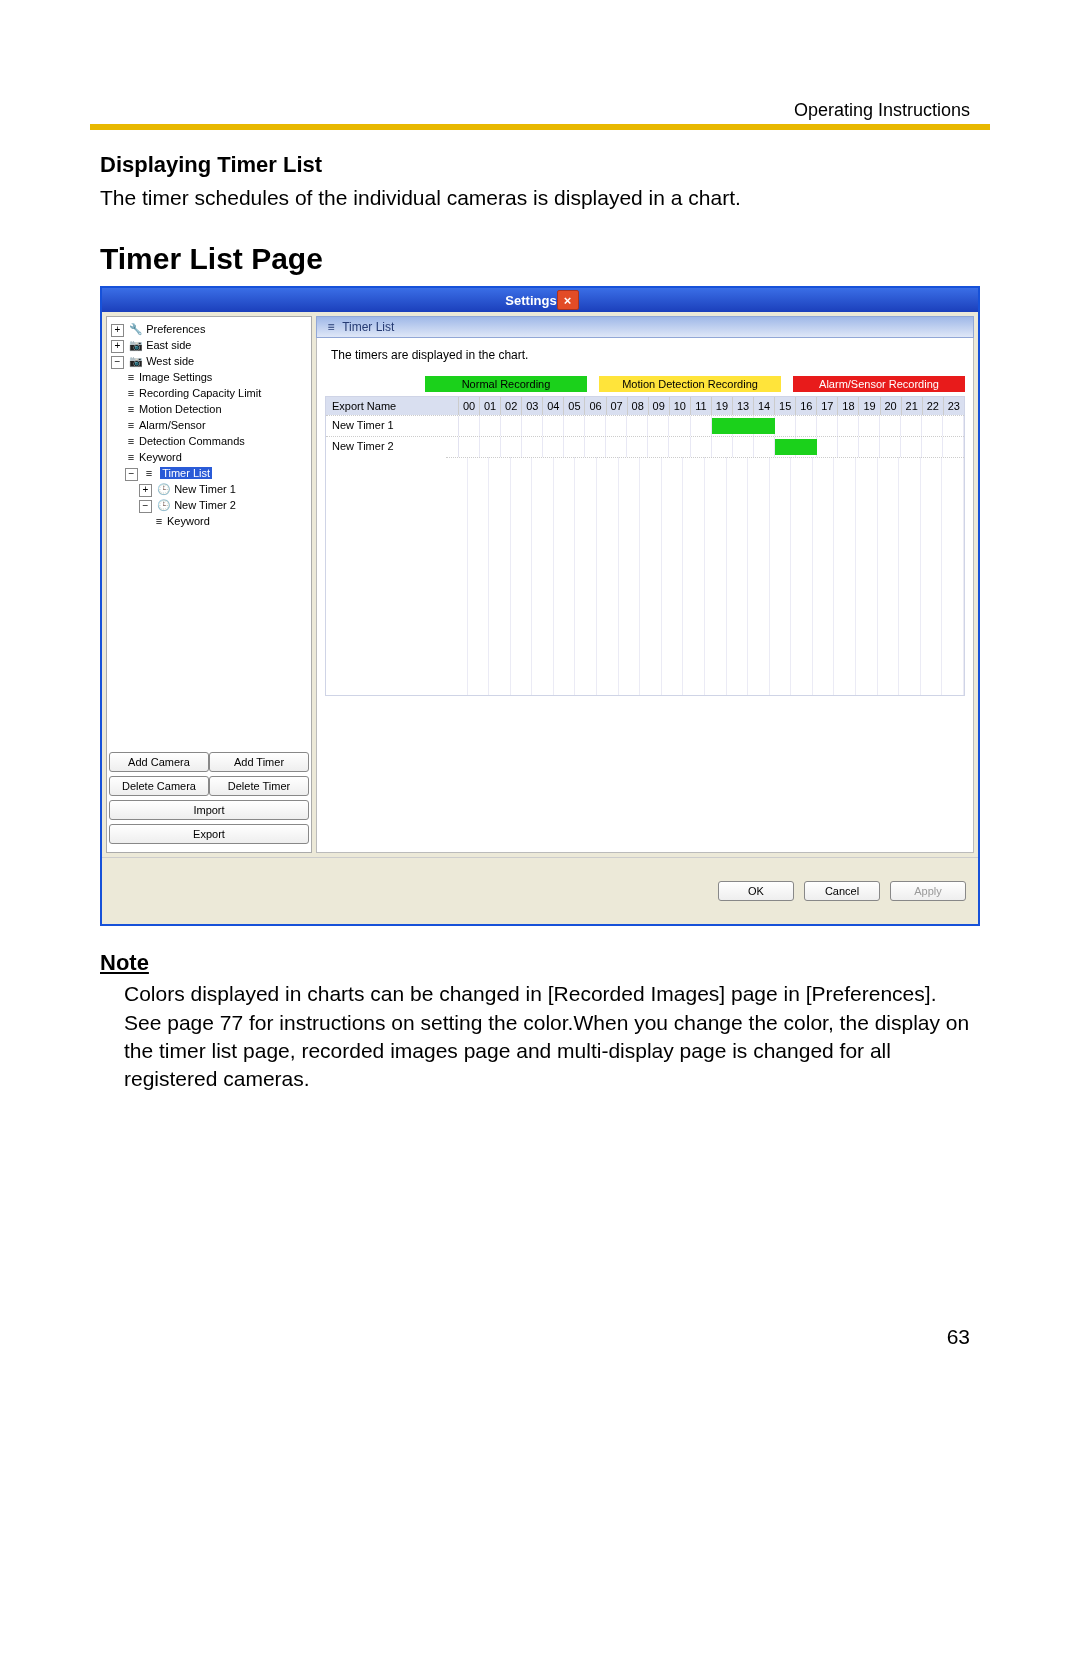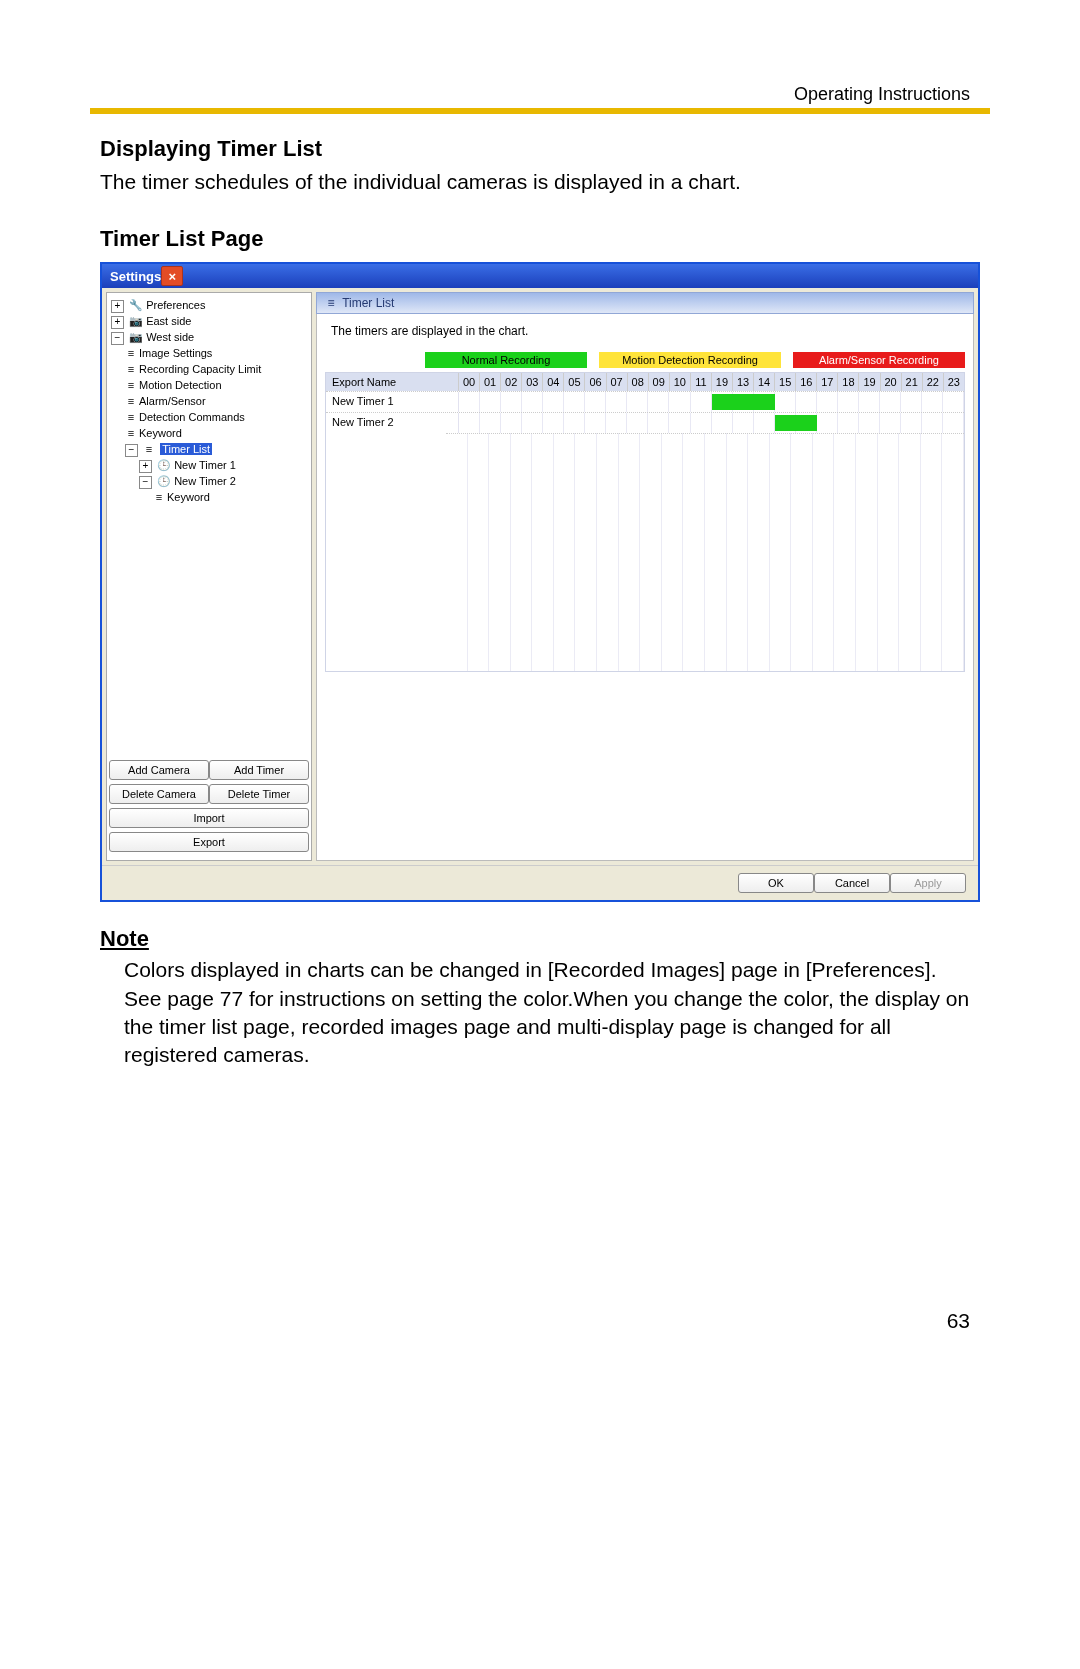--- a/index.html
+++ b/index.html
@@ -1,40 +1,40 @@
 <!DOCTYPE html>
 <html><head>
 <meta charset="utf-8">
 <style>
   html, body { margin:0; padding:0; background:#fff; }
   .page {
-    width:1080px; height:1385px; margin:0 auto; position:relative;
+    width:1080px; height:1385px; margin:16px auto; position:relative;
     font-family:Arial, Helvetica, sans-serif; color:#000;
     box-sizing:border-box; padding:96px 110px 60px 100px;
   }
   .topline { position:absolute; left:90px; right:90px; top:108px; height:6px; background:#e8b800; }
   .hdr-right { position:absolute; right:110px; top:84px; font-size:18px; }
   .h1 { font-size:22px; font-weight:bold; margin-top:40px; }
   .body { font-size:21px; line-height:1.35; margin-top:6px; }
   .step { font-size:21px; margin-top:28px; }
   .step b { font-weight:bold; }
-  .h2 { font-size:22px; font-weight:bold; margin-top:30px; margin-bottom:10px; }
+  .h2 { font-size:30px; font-weight:bold; margin-top:30px; margin-bottom:10px; }
   .note-h { font-size:22px; font-weight:bold; text-decoration:underline; margin-top:24px; }
   .note-body { font-size:21px; line-height:1.35; margin-left:24px; margin-top:4px; }
   .pgnum { position:absolute; right:110px; bottom:52px; font-size:21px; }
 
   
   .win {
     width:880px; height:640px; border:2px solid #1651d9; background:#ece9d8;
     font-family:Tahoma, Arial, sans-serif; font-size:12px; color:#000;
     display:flex; flex-direction:column; box-sizing:border-box;
   }
   .titlebar {
     height:24px; background:linear-gradient(#3a6ee6,#1b3fbb);
-    display:flex; align-items:center; justify-content:flex-start;
+    display:flex; align-items:center; justify-content:center;
     padding:0 4px 0 8px; color:#fff; font-weight:bold; font-size:13px;
   }
   .closebtn { width:20px; height:18px; background:#e34c26; border:1px solid #a93320;
     display:flex; align-items:center; justify-content:center; color:#fff; font-weight:bold;
     border-radius:2px; cursor:pointer; }
   .win-body { flex:1; display:flex; background:#ece9d8; min-height:0; }
   .sidebar { width:200px; border:1px solid #aaa; background:#fff; margin:4px; padding:4px 2px;
     display:flex; flex-direction:column; overflow:hidden; }
   .tree { font-size:11px; line-height:16px; flex:1; overflow:auto; }
   .tree ul { list-style:none; margin:0; padding-left:14px; }
@@ -71,21 +71,21 @@
   .grid .grow .namecol { background:#fff; border-right:1px solid #e2e2f0; font-size:11px; }
   .grid .grow .hours .hr { border-right:1px solid #e8e8f4; position:relative; }
   .grid .gridbody { height:280px; overflow:hidden; background:#fff;
     background-image:repeating-linear-gradient(to bottom, transparent 0 20px, rgba(0,0,0,0) 20px); }
   .bar { position:absolute; top:2px; bottom:2px; background:#1bd11b; }
   .extrarows { height:240px; border-top:1px dotted #ccc;
     background:repeating-linear-gradient(to right, transparent 0, transparent calc(100%/24 - 1px), #ebebf5 calc(100%/24 - 1px), #ebebf5 calc(100%/24));
     margin-left:120px; }
 
   .dlg-footer { height:34px; display:flex; align-items:center; justify-content:flex-end;
-    padding:0 12px; border-top:1px solid #ccc; background:#ece9d8; }
+    gap:10px; padding:16px 12px; border-top:1px solid #ccc; background:#ece9d8; }
   .dlg-footer .wbtn { flex:0 0 76px; }
   .dlg-footer .wbtn.disabled { color:#999; }
 </style>
 </head>
 <body>
 
 <div class="page">
   <div class="hdr-right">Operating Instructions</div>
   <div class="topline"></div>
 

